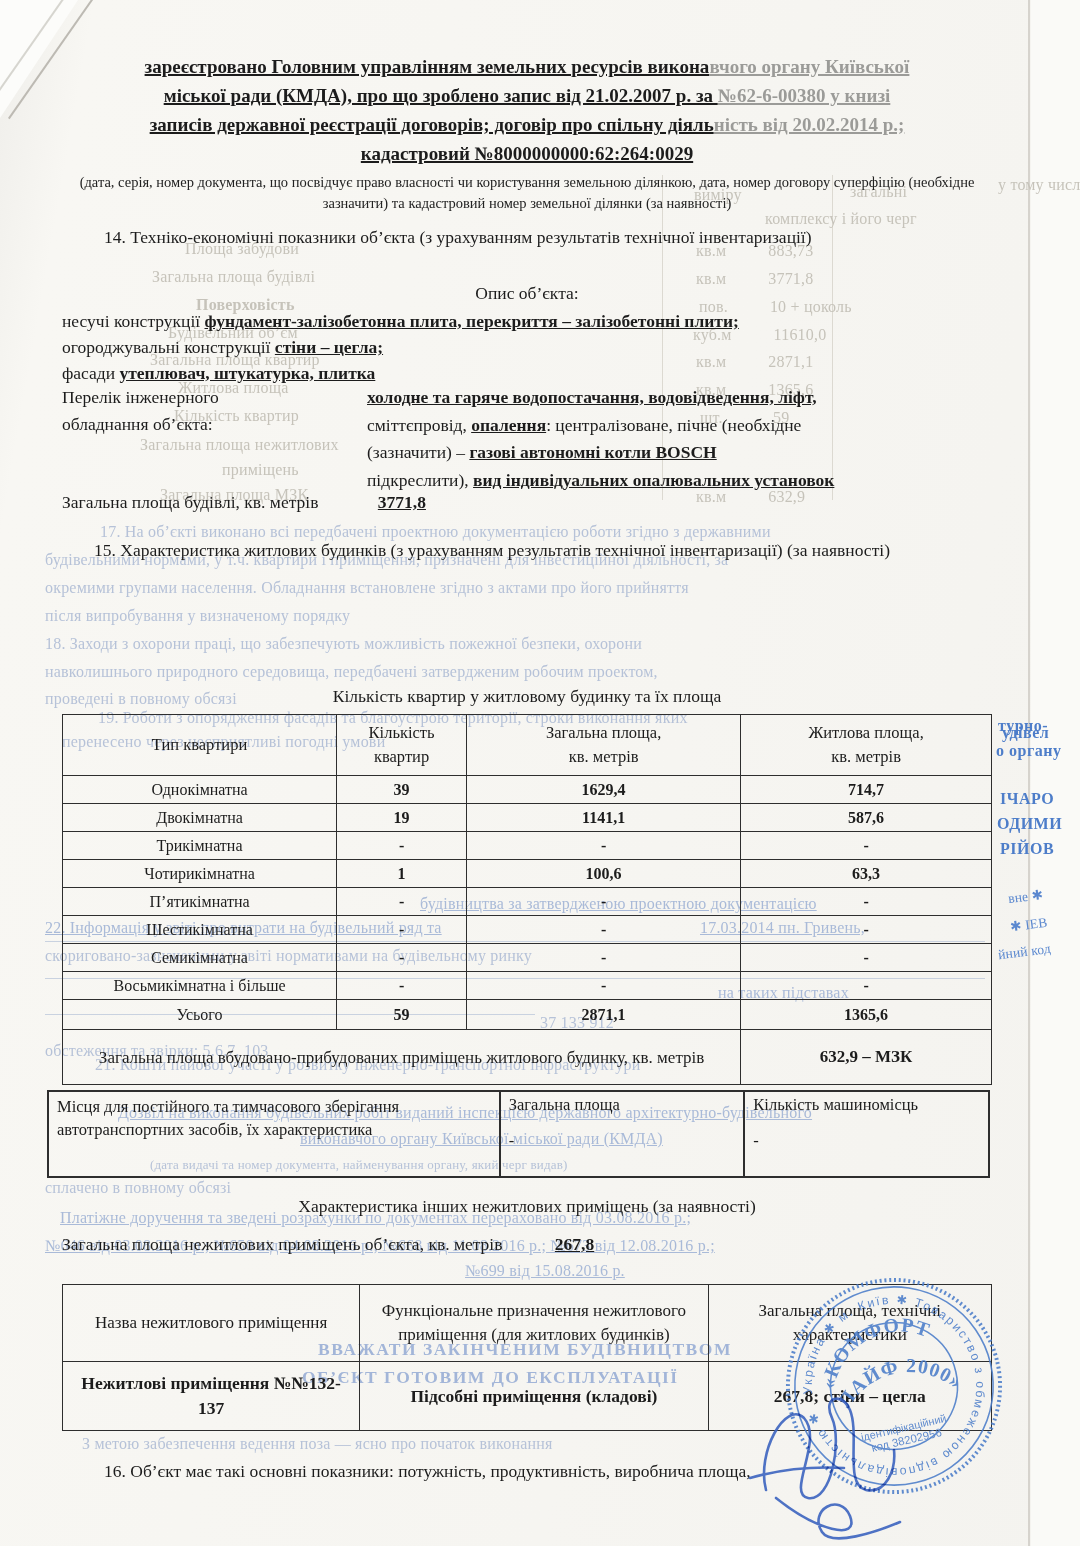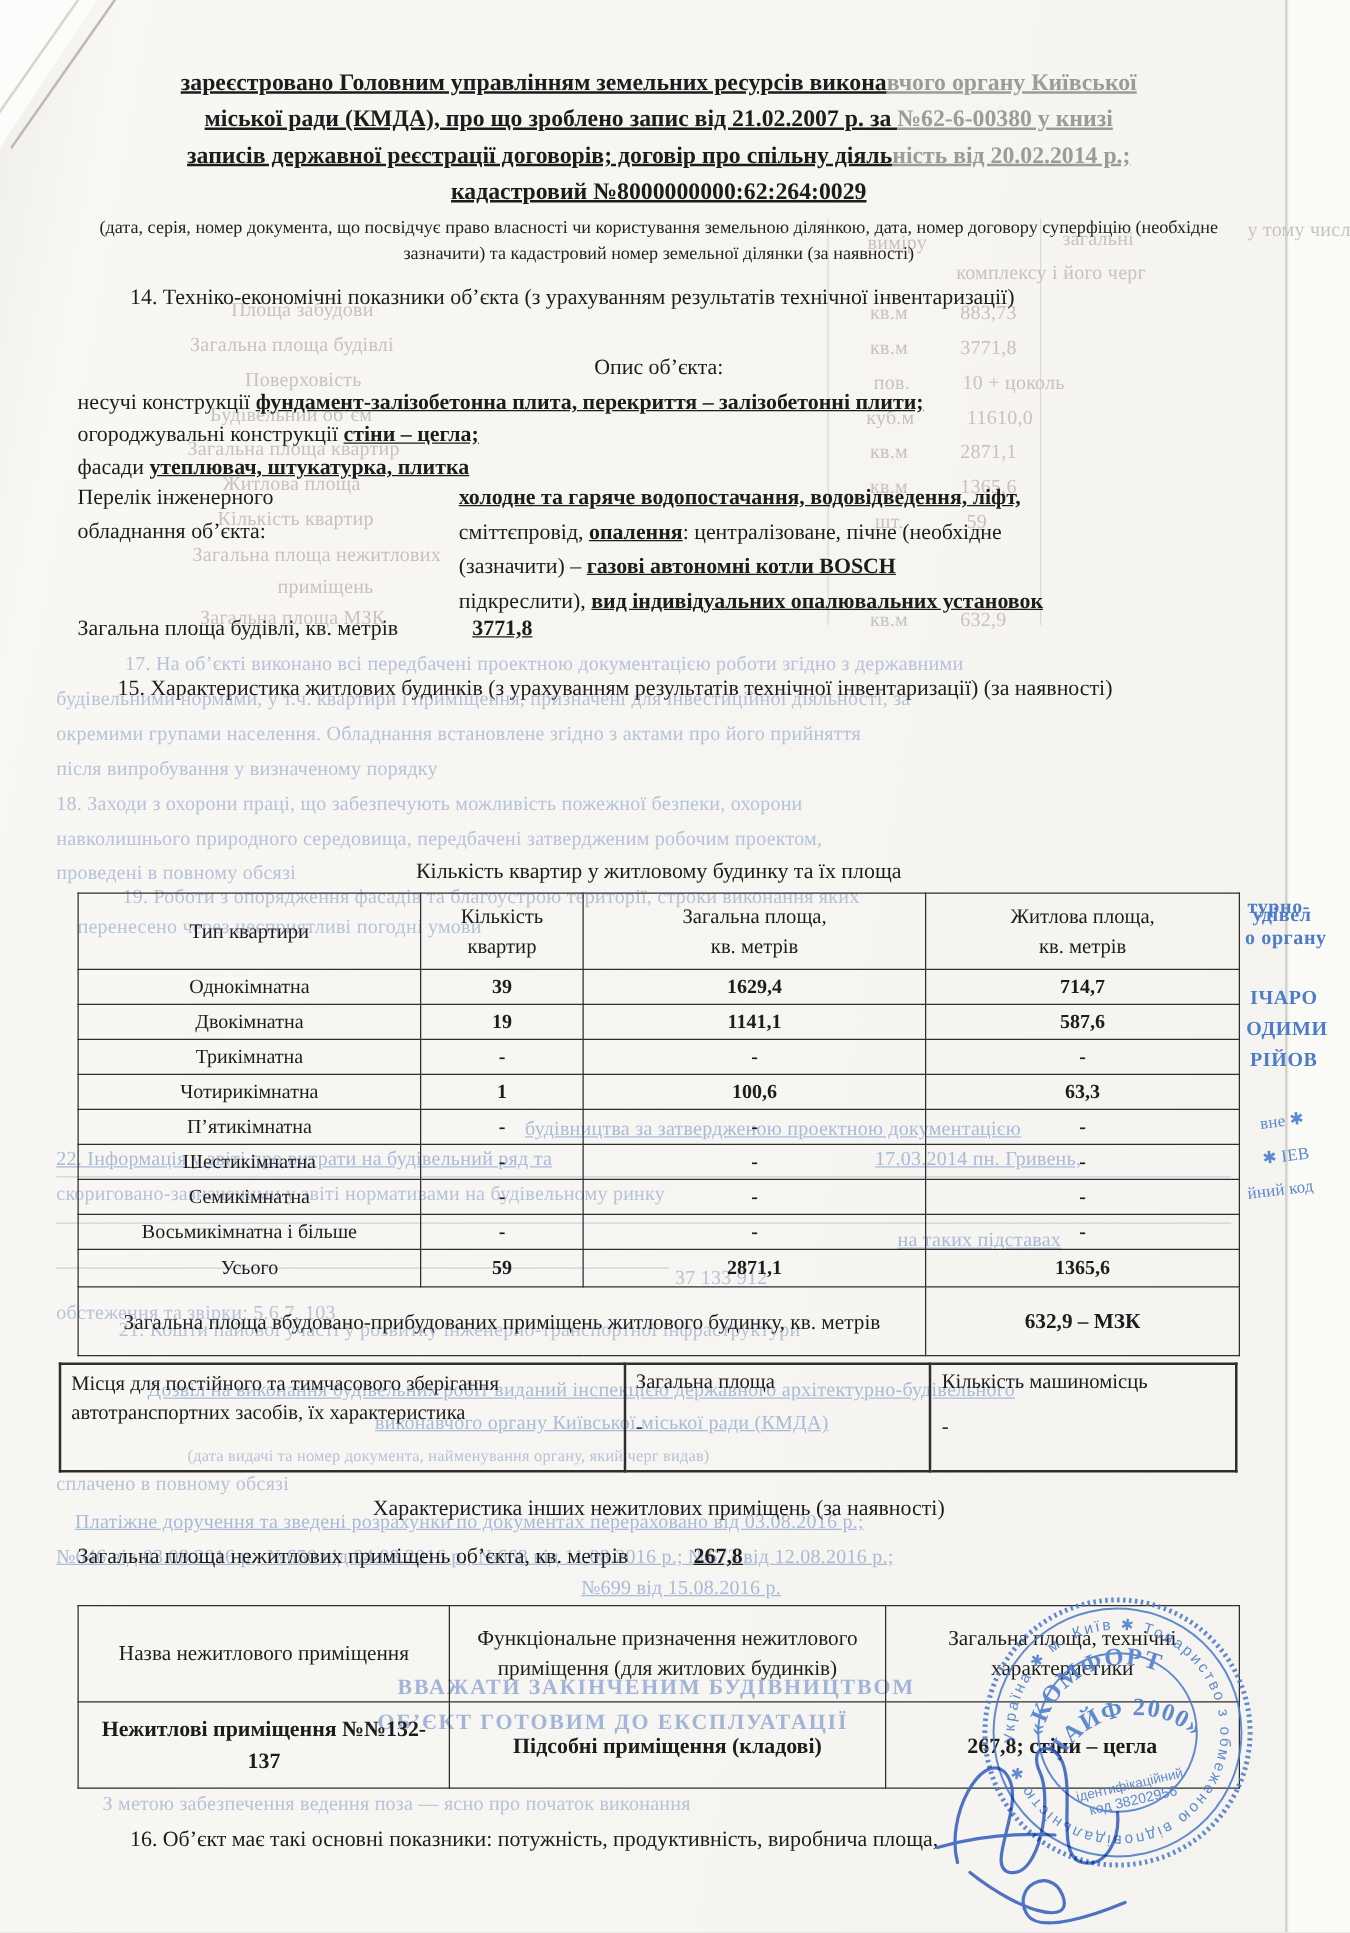--- a/index.html
+++ b/index.html
@@ -89,31 +89,31 @@
     <div class="bline" style="left:45px;top:978px;width:940px;"></div>
     <div class="bline" style="left:45px;top:1014px;width:490px;"></div>
   <div class="ghost g" style="left: 694px; top: 186px;">виміру</div>
       <div class="ghost g" style="left: 850px; top: 183px;">загальні</div>
       <div class="ghost g" style="left: 998px; top: 176px;">у тому числі</div>
       <div class="ghost g" style="left: 765px; top: 210px;">комплексу і його черг</div>
       <div class="ghost g" style="left: 185px; top: 240px;">Площа забудови</div>
       <div class="ghost g" style="left: 696px; top: 242px;">кв.м          883,73</div>
       <div class="ghost g" style="left: 152px; top: 268px;">Загальна площа будівлі</div>
       <div class="ghost g" style="left: 696px; top: 270px;">кв.м          3771,8</div>
-      <div class="ghost g" style="left: 196px; top: 296px;">Поверховість</div>
+      <div class="ghost g" style="left: 196px; top: 296px; font-weight: bold;">Поверховість</div>
       <div class="ghost g" style="left: 699px; top: 298px;">пов.          10 + цоколь</div>
       <div class="ghost g" style="left: 168px; top: 324px;">Будівельний об’єм</div>
       <div class="ghost g" style="left: 693px; top: 326px;">куб.м          11610,0</div>
       <div class="ghost g" style="left: 150px; top: 351px;">Загальна площа квартир</div>
       <div class="ghost g" style="left: 696px; top: 353px;">кв.м          2871,1</div>
       <div class="ghost g" style="left: 178px; top: 379px;">Житлова площа</div>
       <div class="ghost g" style="left: 696px; top: 381px;">кв.м          1365,6</div>
       <div class="ghost g" style="left: 174px; top: 407px;">Кількість квартир</div>
       <div class="ghost g" style="left: 700px; top: 409px;">шт.            59</div>
-      <div class="ghost g" style="left: 154px; top: 436px;">Загальна площа нежитлових</div>
+      <div class="ghost g" style="left: 140px; top: 436px;">Загальна площа нежитлових</div>
       <div class="ghost g" style="left: 222px; top: 461px;">приміщень</div>
       <div class="ghost g" style="left: 160px; top: 486px;">Загальна площа МЗК</div>
       <div class="ghost g" style="left: 696px; top: 488px;">кв.м          632,9</div>
       <div class="ghost b" style="left: 100px; top: 523px;">17. На об’єкті виконано всі передбачені проектною документацією роботи згідно з державними</div>
       <div class="ghost b" style="left: 45px; top: 551px;">будівельними нормами, у т.ч. квартири і приміщення, призначені для інвестиційної діяльності, за</div>
       <div class="ghost b" style="left: 45px; top: 579px;">окремими групами населення. Обладнання встановлене згідно з актами про його прийняття</div>
       <div class="ghost b" style="left: 45px; top: 607px;">після випробування у визначеному порядку</div>
       <div class="ghost b" style="left: 45px; top: 635px;">18. Заходи з охорони праці, що забезпечують можливість пожежної безпеки, охорони</div>
       <div class="ghost b" style="left: 45px; top: 663px;">навколишнього природного середовища, передбачені затвердженим робочим проектом,</div>
       <div class="ghost b" style="left: 45px; top: 690px;">проведені в повному обсязі</div>

